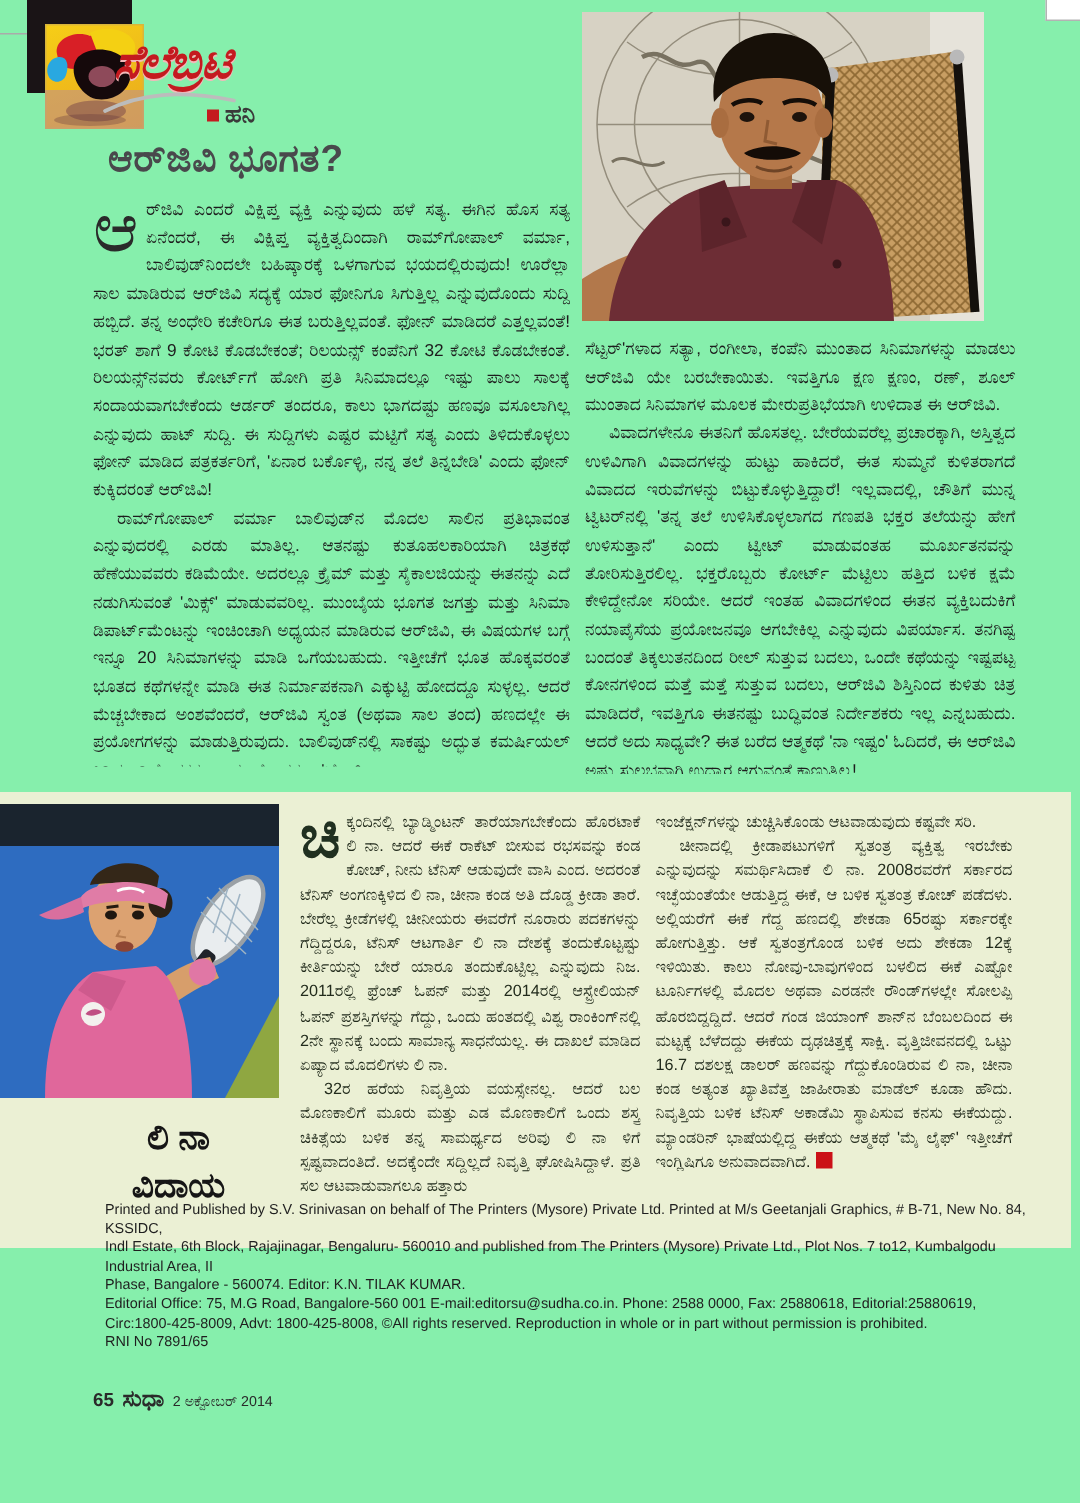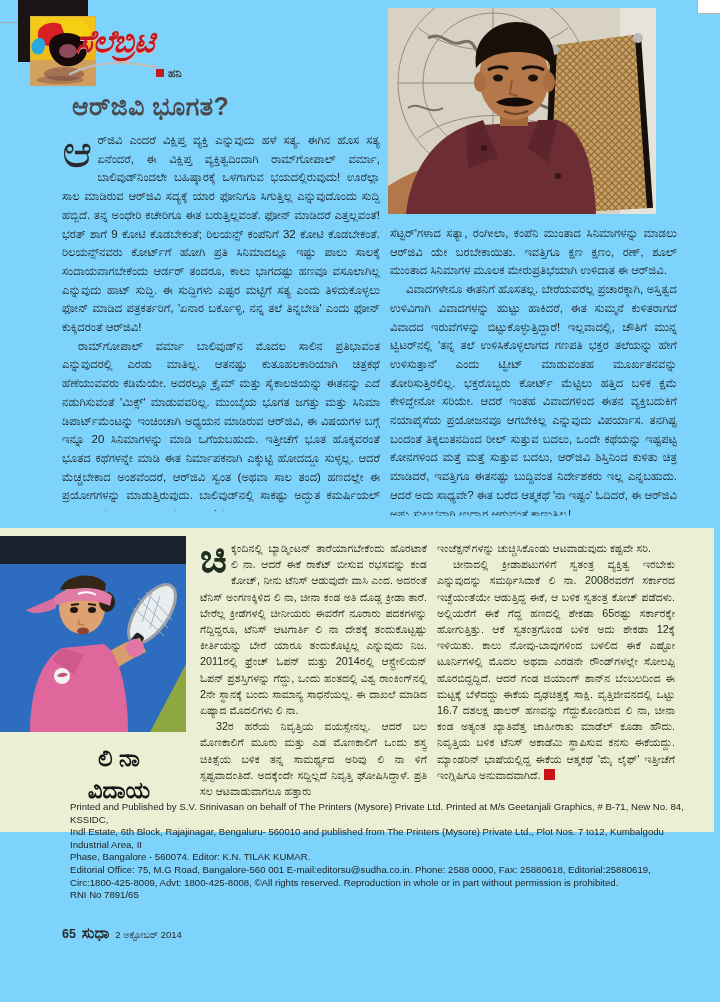--- a/index.html
+++ b/index.html
@@ -1,26 +1,26 @@
 <!DOCTYPE html>
 <html><head>
 <meta charset="utf-8">
 <style>
   html,body{margin:0;padding:0;background:#9a9a9a;}
-  #page{position:relative;width:720px;height:1002px;background:#7dd3fc;overflow:hidden;
+  #page{position:relative;width:720px;height:1002px;background:#86efac;overflow:hidden;
         font-family:"Liberation Sans",sans-serif;color:#1c1c1c;}
   .abs{position:absolute;}
 
   
   #regmark{left:0;top:22px;width:20px;height:1px;background:#aaa;}
   #logo-black{left:18px;top:0;width:70px;height:62px;background:#1a1416;}
   #logo-yellow{left:30px;top:16px;width:66px;height:70px;background:linear-gradient(160deg,#f6ce17,#e9a81d);box-shadow:0 0 0 1px #d9b53a inset;}
   #masthead-title{left:76px;top:24px;font-size:31px;font-weight:bold;font-style:italic;
         color:#c41a1f;letter-spacing:-1px;text-shadow:0 1px 0 #f3b9ba;}
-  #masthead-tagline{left:156px;top:67px;font-size:11px;font-weight:bold;color:#3a3a3a;}
+  #masthead-tagline{left:138px;top:67px;font-size:16px;font-weight:bold;color:#3a3a3a;}
   .redsq{display:inline-block;width:8px;height:8px;background:#c41a1f;margin-right:4px;}
   #corner-artifact{right:0;top:0;width:22px;height:13px;border-left:1px solid #b3b3b3;border-bottom:1px solid #b3b3b3;background:#fff;}
 
   
   #article-title{left:72px;top:92px;font-size:25px;font-weight:bold;color:#49494c;letter-spacing:.5px;}
   .bodycol{font-size:11.5px;line-height:18.7px;text-align:justify;color:#1d1d1d;overflow:hidden;}
   #col1{left:62px;top:131px;width:318px;height:380px;}
   #col2{left:390px;top:224px;width:287px;height:292px;}
   .para{margin:0;}
   .indent{text-indent:16px;}

